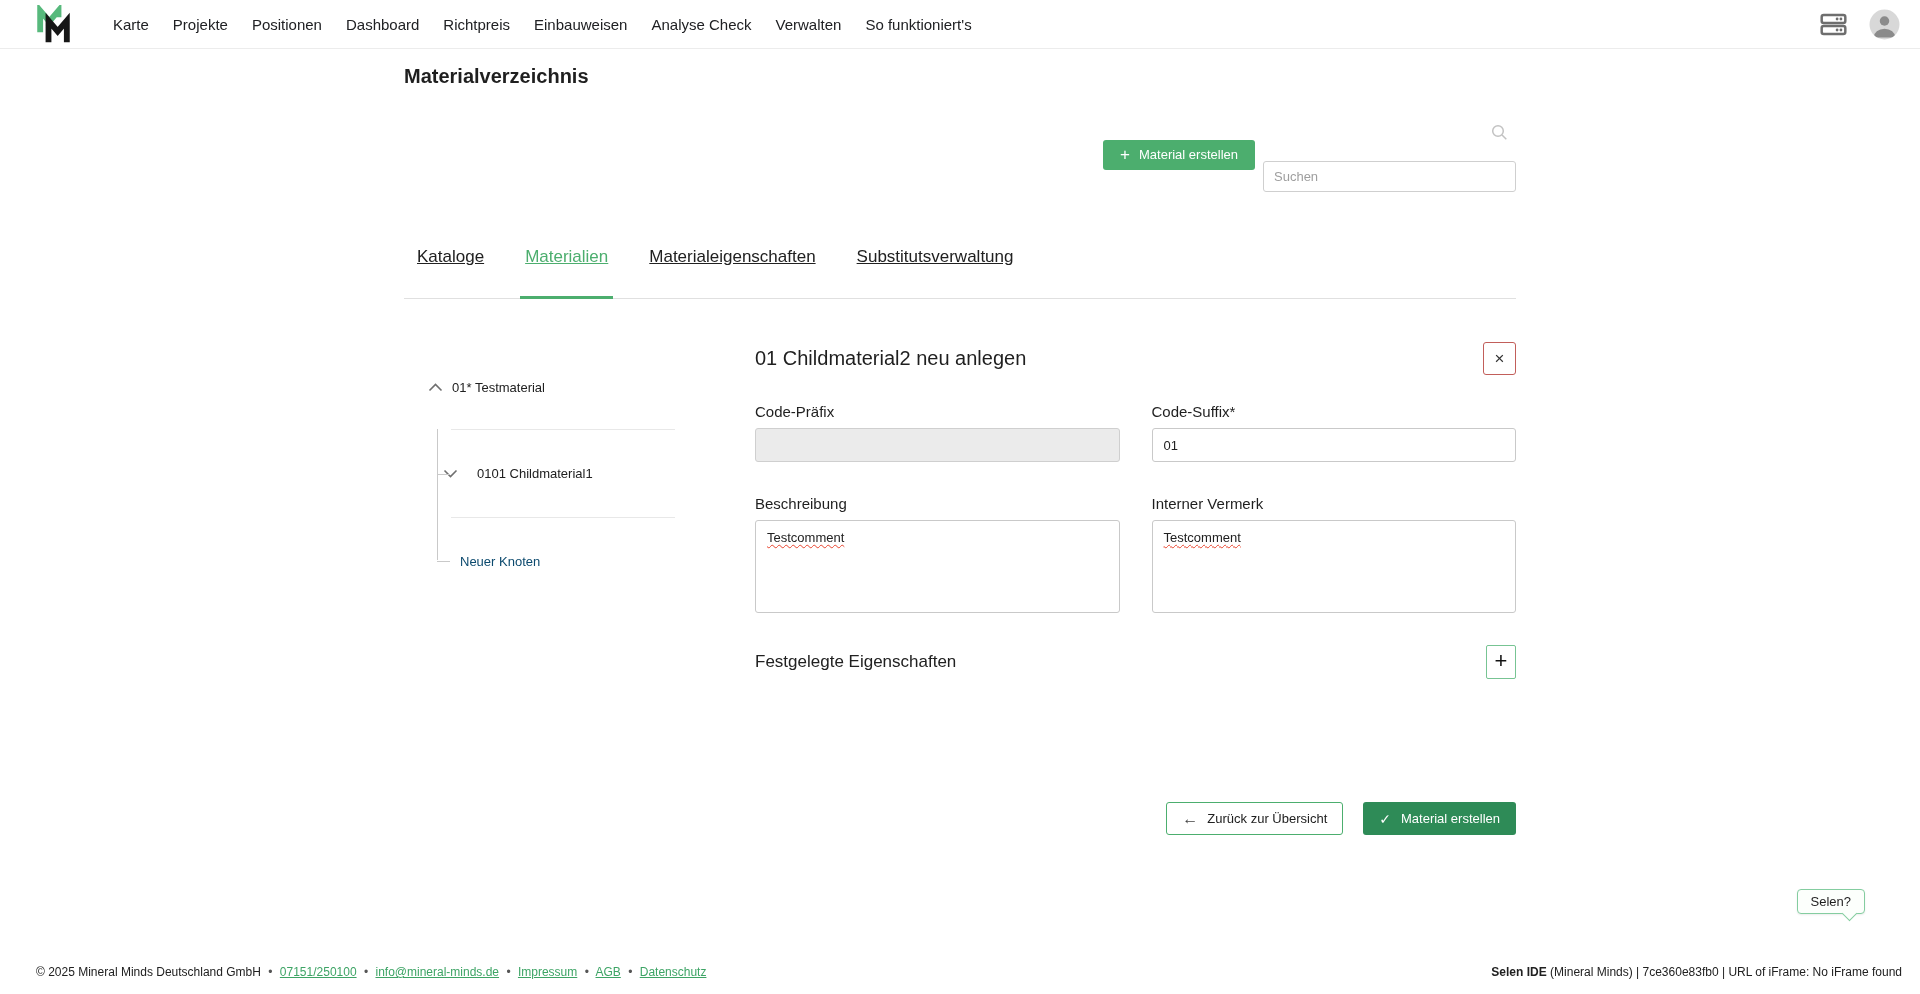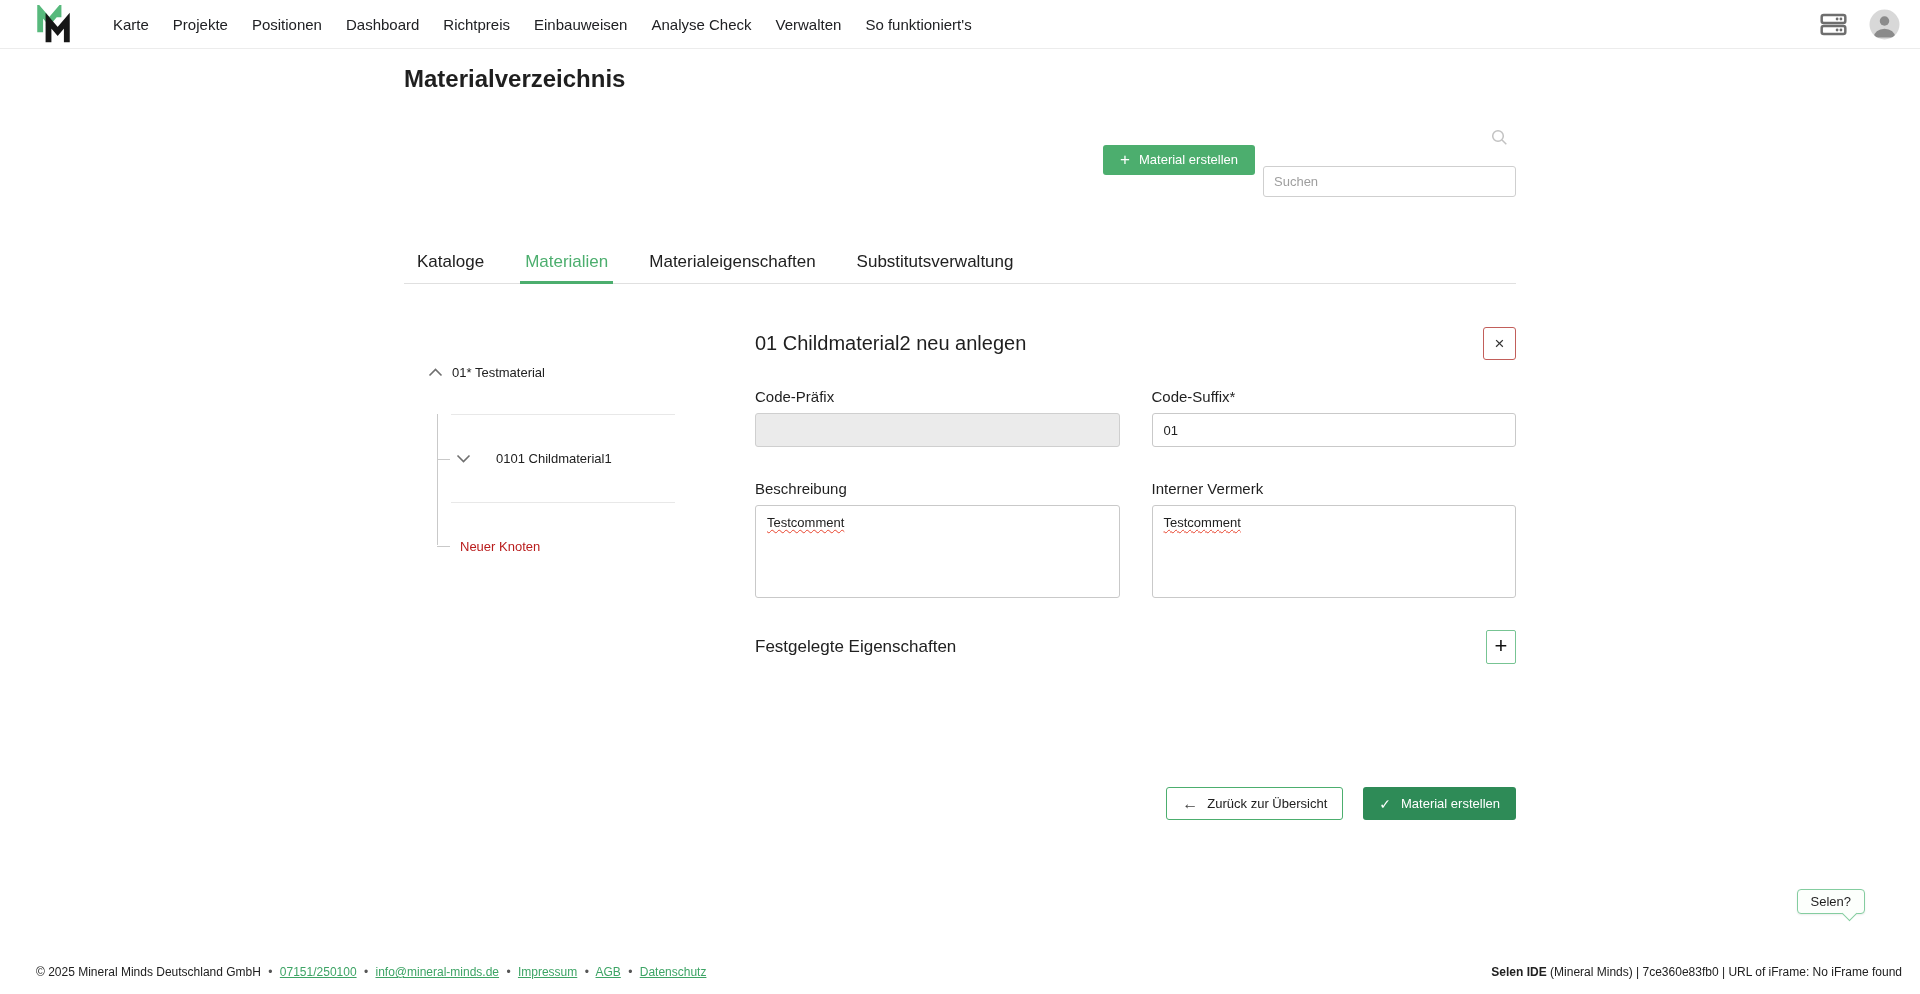--- a/index.html
+++ b/index.html
@@ -11,57 +11,57 @@
   .header { height:49px; display:flex; align-items:center; padding:0 20px 0 36px;
     border-bottom:1px solid #ececec; background:#fff; }
   .logo { display:flex; align-items:center; margin-right:42px; cursor:pointer; }
   .nav { display:flex; align-items:center; gap:24px; }
   .nav-item { font-size:15px; color:#202124; cursor:pointer; }
   .header-right { margin-left:auto; display:flex; align-items:center; gap:22px; }
   .icon-btn { cursor:pointer; display:flex; align-items:center; }
 
   
   .container { width:1112px; margin:0 auto; }
-  .page-title { font-size:24px; font-weight:600; margin-top:16px; color:#1f1f1f; }
+  .page-title { font-size:20px; font-weight:600; margin-top:16px; color:#1f1f1f; }
 
   
   .toolbar { margin-top:29px; display:flex; justify-content:flex-end; align-items:center; gap:8px; }
   .btn-create { height:30px; background:#4cae6e; color:#fff; border:none; border-radius:3px;
     font-size:13px; display:flex; align-items:center; gap:9px; padding:0 17px; cursor:pointer;
     font-family:inherit; }
   .btn-create .plus { font-size:17px; font-weight:400; line-height:1; }
   .search-wrap { position:relative; }
   .search-input { width:253px; height:31px; border:1px solid #cfcfcf; border-radius:3px;
     padding:0 32px 0 10px; font-size:13px; color:#444; font-family:inherit; outline:none;margin-top:44px; }
   .search-input::placeholder { color:#9e9e9e; }
   .search-icon { position:absolute; right:8px; top:7px; }
 
   
   .tabs { margin-top:42px; display:flex; gap:31px; border-bottom:1px solid #e0e0e0; padding-left:8px; }
-  .tab { font-size:17px; padding:13px 5px 9px; cursor:pointer; color:#212121;
-    border-bottom:3px solid transparent; margin-bottom:-1px; }
+  .tab { font-size:17px; padding:13px 5px 29px; cursor:pointer; color:#212121;
+    border-bottom:3px solid transparent; margin-bottom:-1px;text-decoration:underline; }
   .tab.active { color:#4cae6e; border-bottom-color:#4cae6e; }
 
   
   .content { display:flex; }
   .tree { width:271px; padding-top:81px; flex:none; }
   .formcol { flex:1; margin-left:80px; padding-top:43px; }
 
   
   .tree-root { display:flex; align-items:center; gap:9px; padding-left:24px; cursor:pointer; }
   .tree-root .lbl { font-size:13px; }
   .branch { margin-left:33px; margin-top:34px; position:relative; }
   .branch::before { content:''; position:absolute; left:0; top:0; width:1px; height:131px; background:#c9c9c9; }
   .rule { height:1px; background:#e8e8e8; margin-left:14px; }
   .trow { position:relative; display:flex; align-items:center; cursor:pointer; }
   .trow::before { content:''; position:absolute; left:0; top:50%; width:13px; height:1px; background:#c9c9c9; }
-  .trow.child { height:87px; padding-left:19px; gap:25px;align-items:center; }
+  .trow.child { height:87px; padding-left:6px; gap:19px;align-items:center; }
   .trow.child .lbl { font-size:13px; }
   .trow.newnode { height:86px; padding-left:23px; }
-  .trow.newnode .lbl { font-size:13px; color:#b91c1c; }
+  .trow.newnode .lbl { font-size:13px; color:#0c4a6e; }
 
   
   .form-head { display:flex; justify-content:space-between; align-items:center; }
   .form-title { font-size:20px; font-weight:400; color:#1f1f1f; }
   .btn-close { width:33px; height:33px; background:#fff; border:1px solid #c25e5a; border-radius:3px;
     font-size:17px; color:#333; cursor:pointer; display:flex; align-items:center; justify-content:center;
     font-family:inherit; }
   .frow { margin-top:28px; }
   .grid2 { display:grid; grid-template-columns:1fr 1fr; column-gap:32px; }
   .field-label { font-size:15px; display:block; margin-bottom:8px; color:#1f1f1f; }

